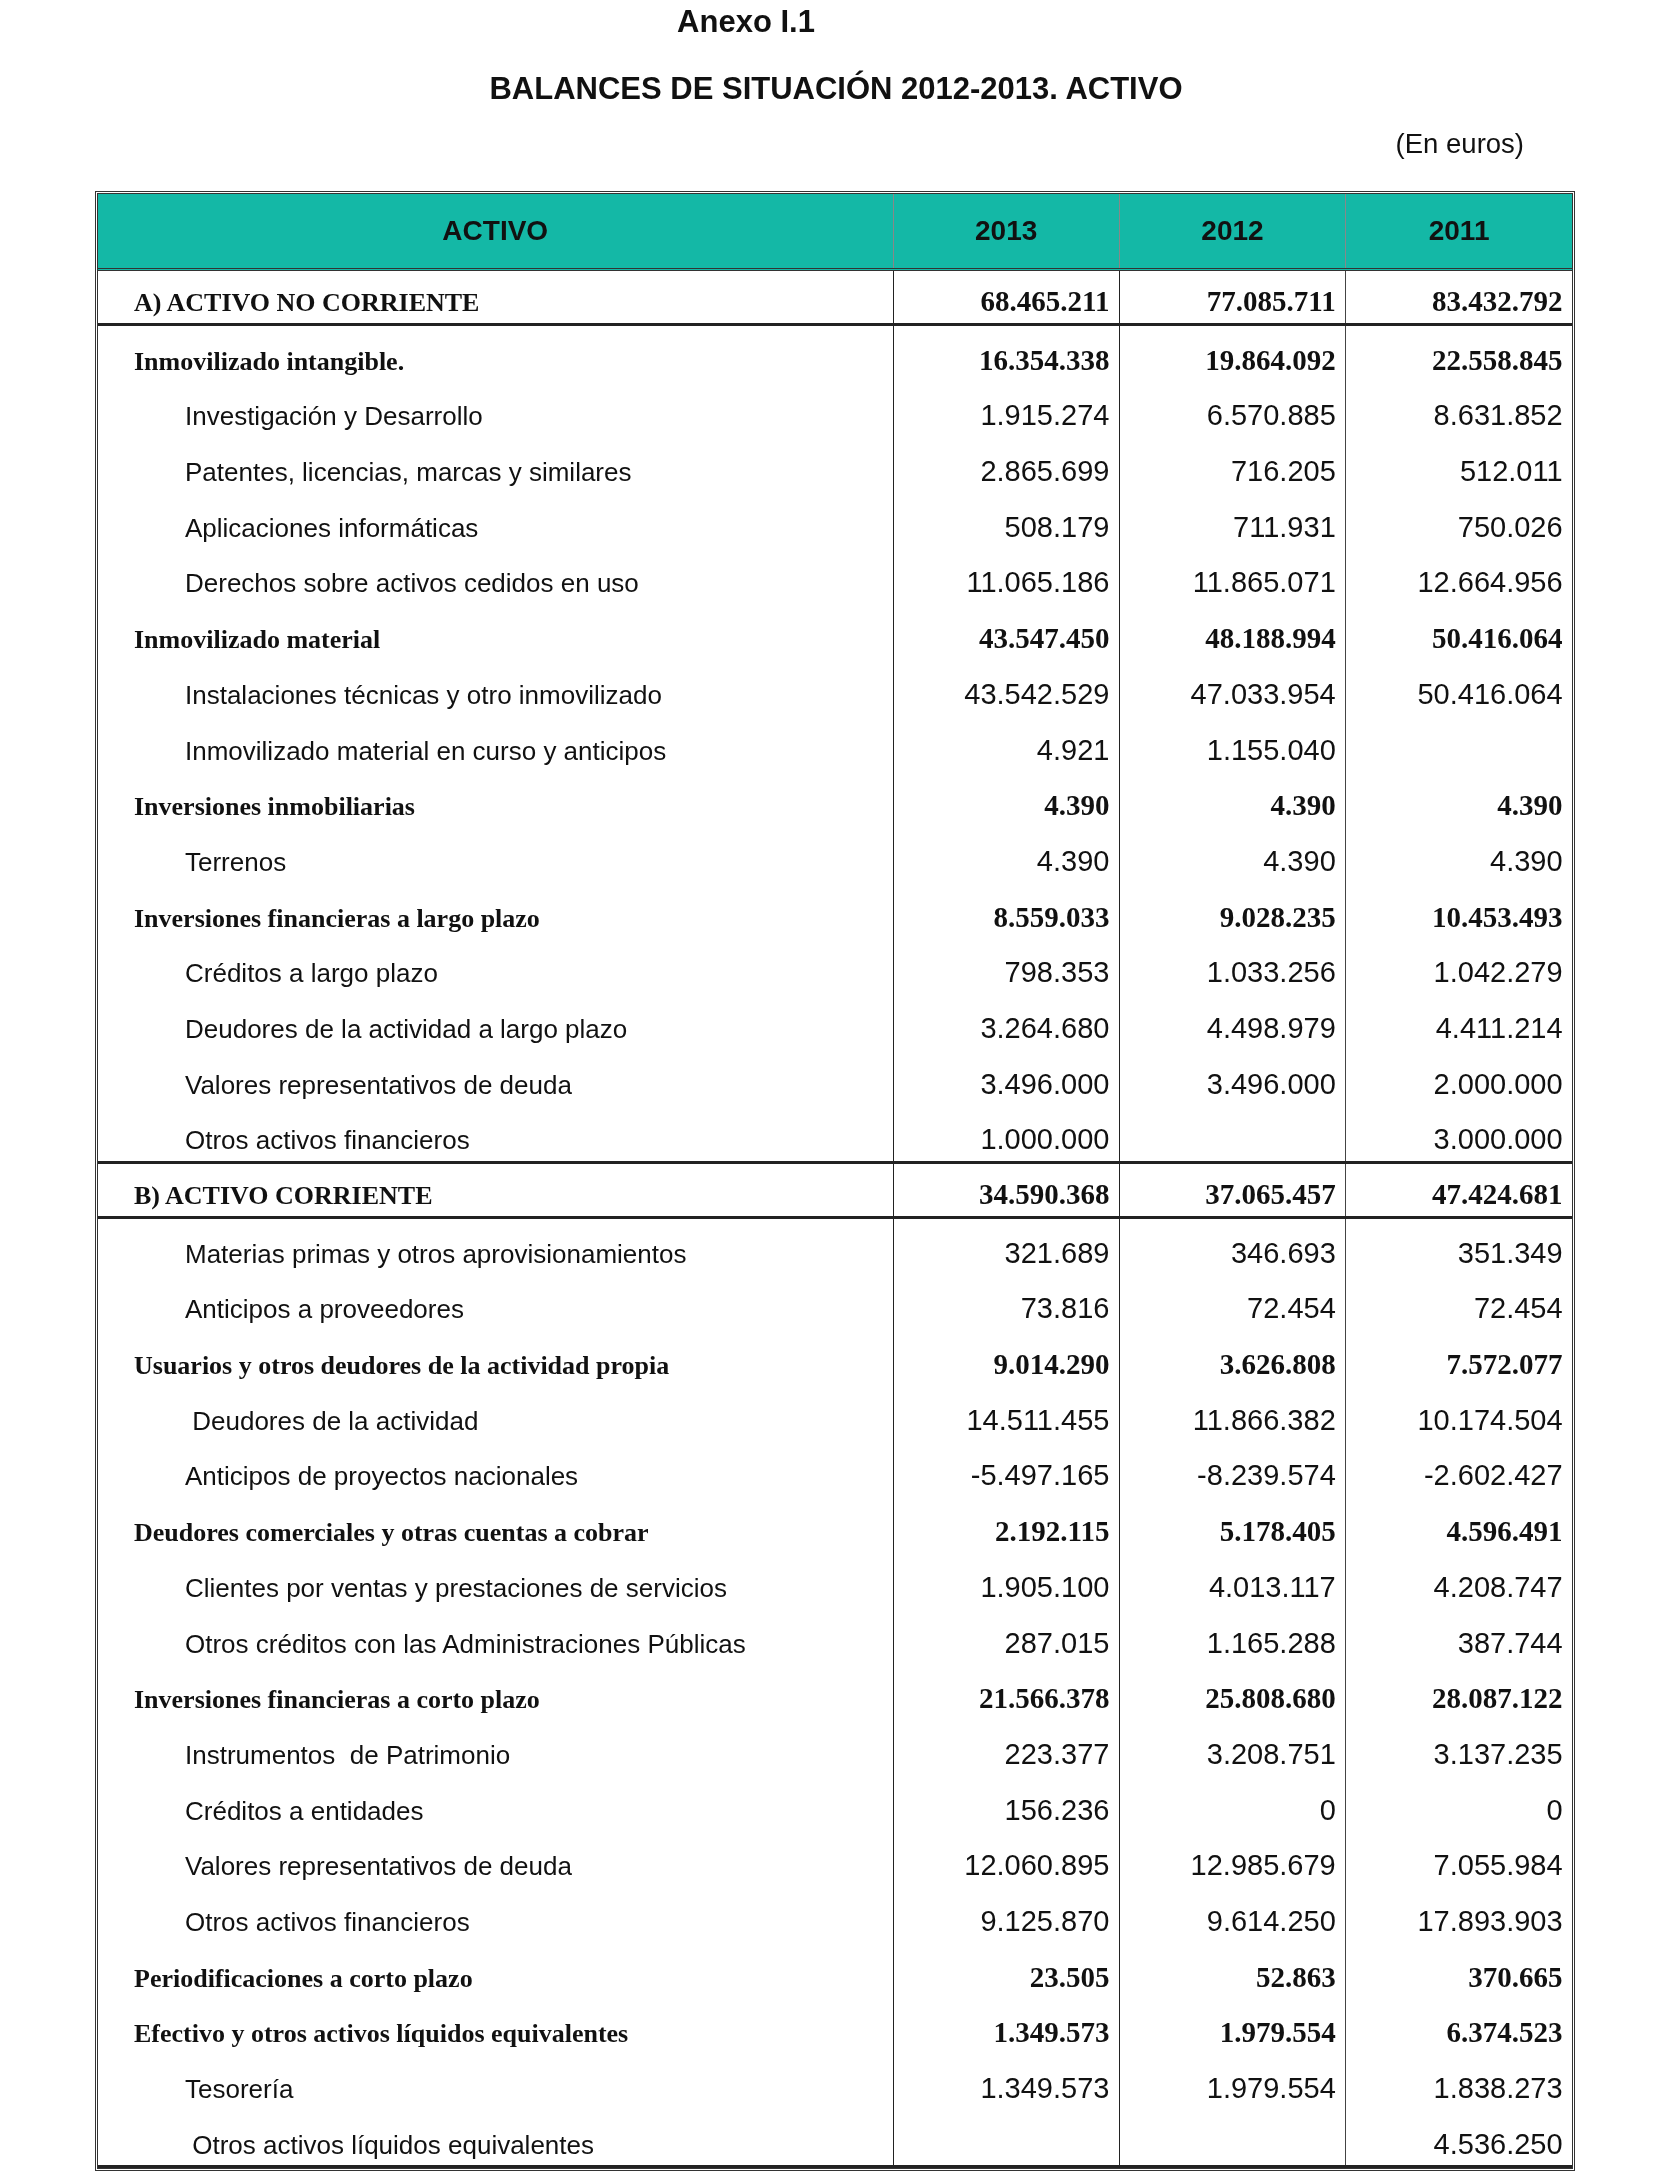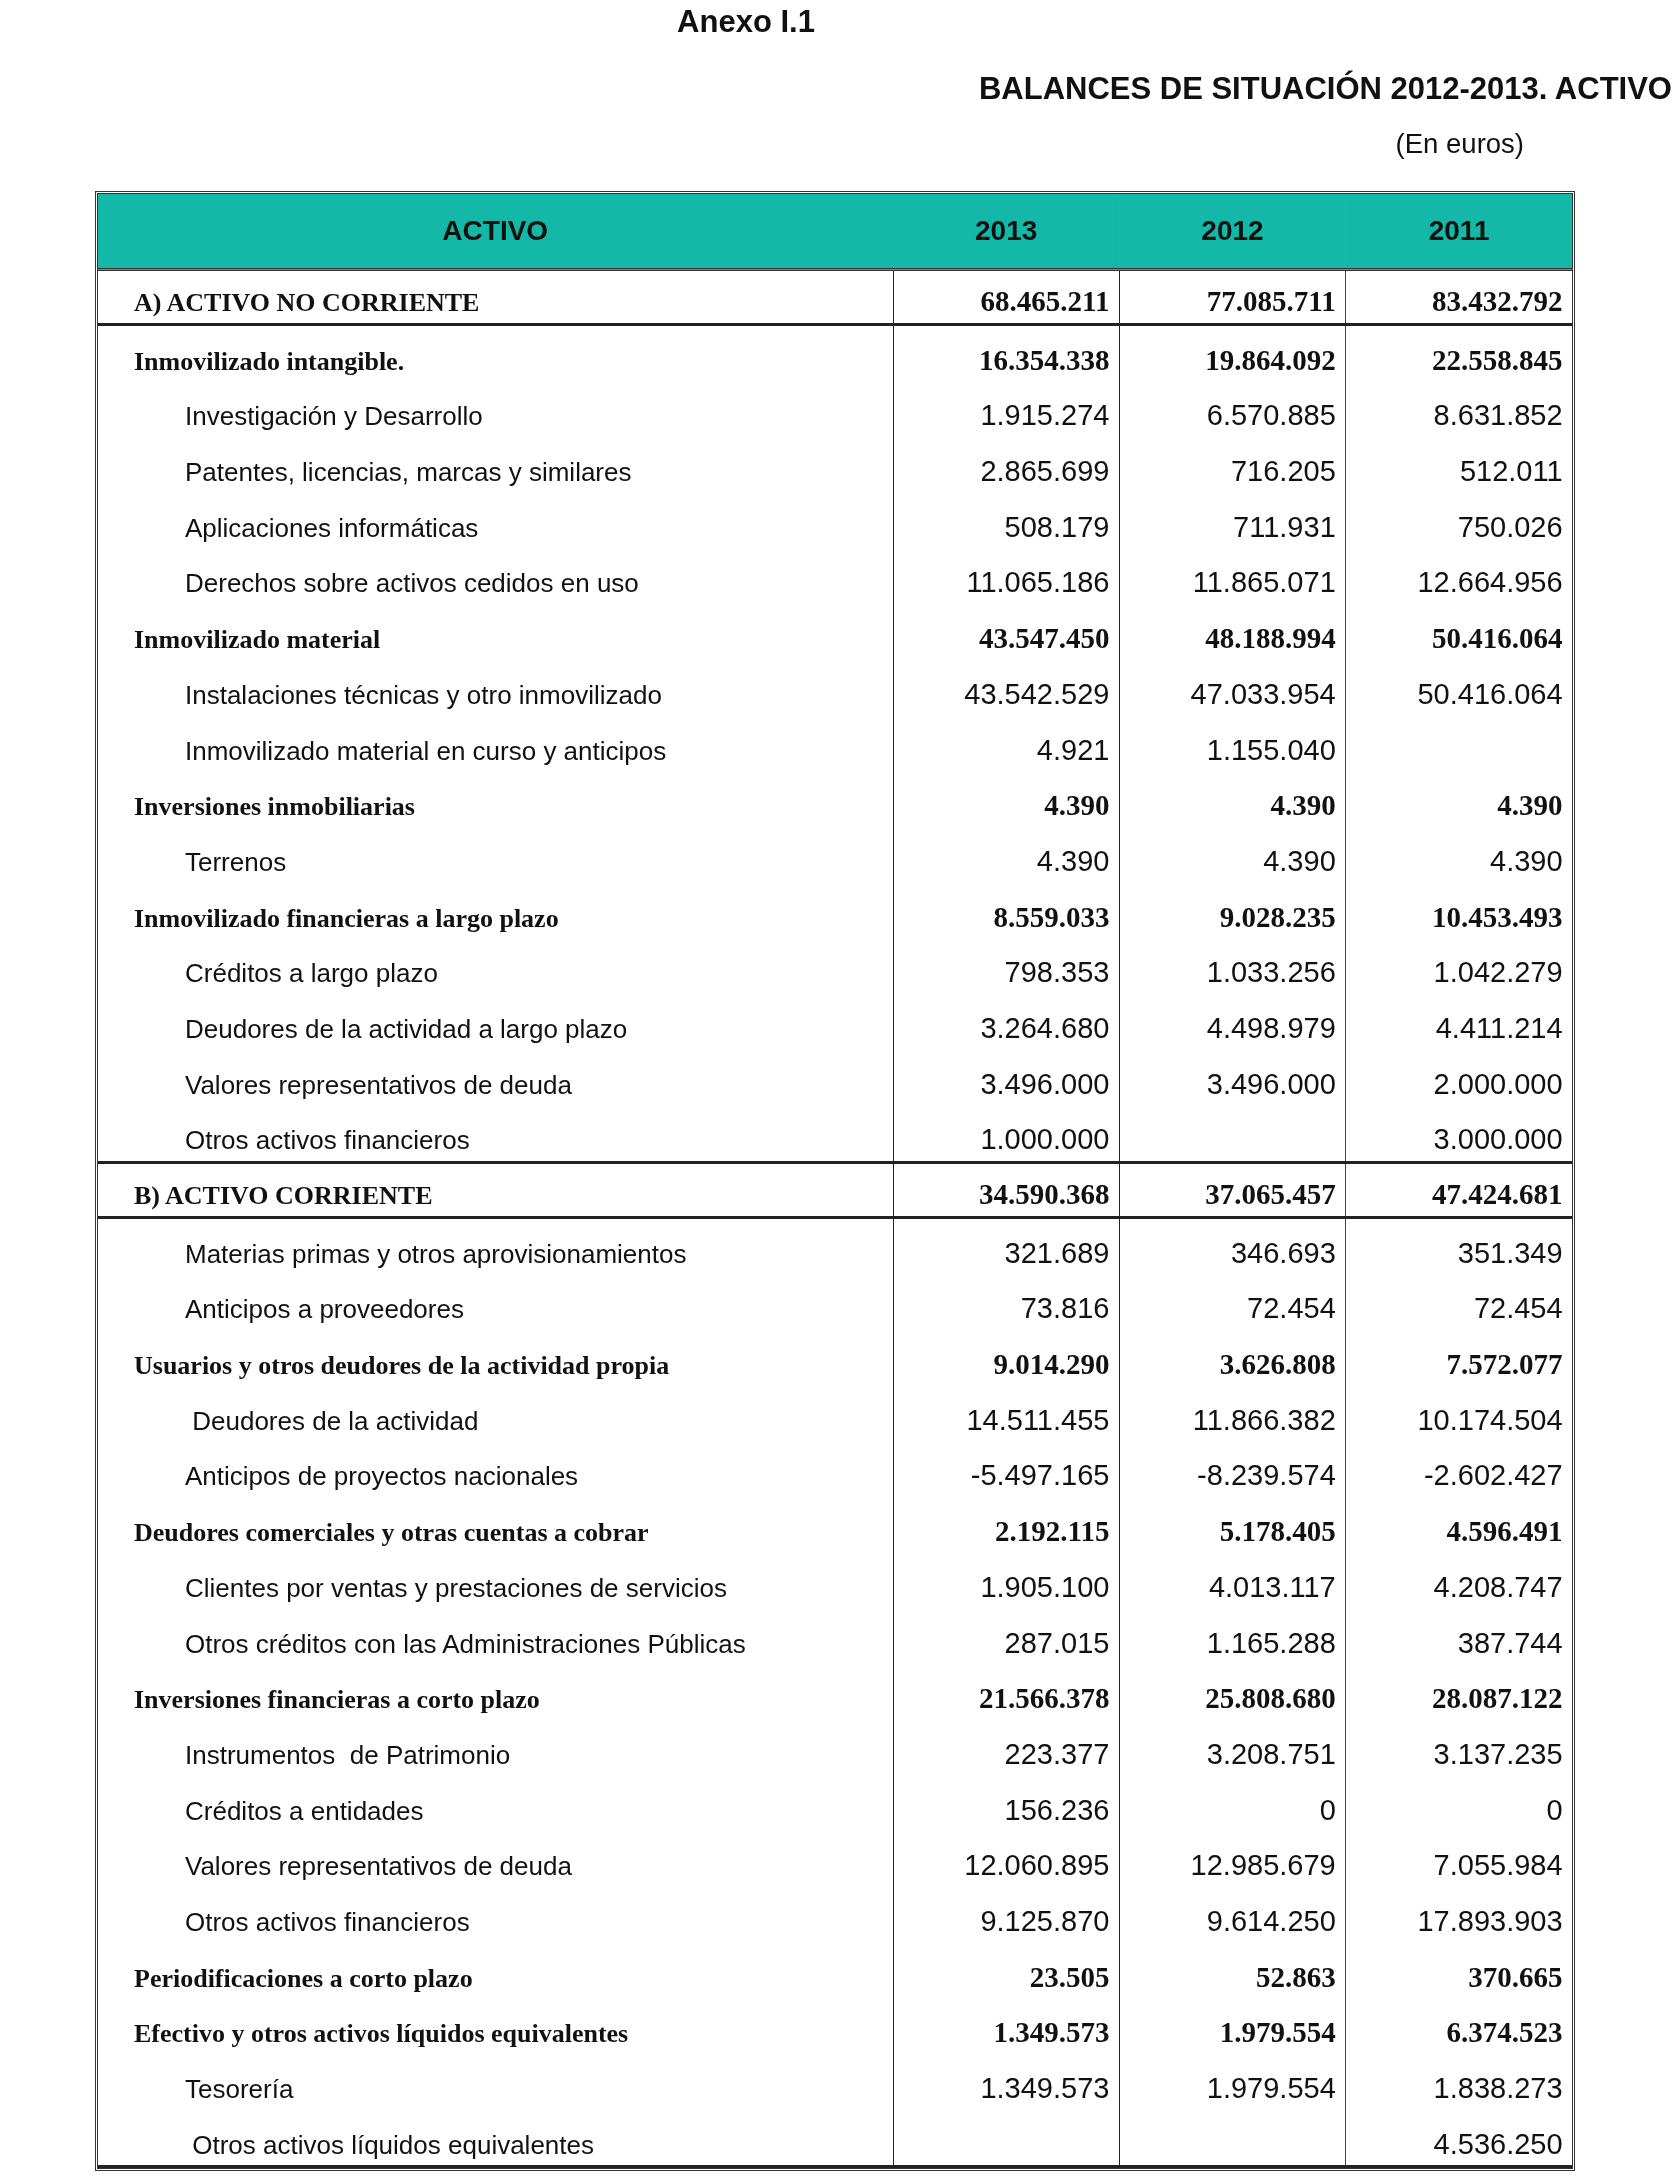--- a/index.html
+++ b/index.html
@@ -5,21 +5,21 @@
   html, body { margin: 0; padding: 0; background: #ffffff; }
   body {
     width: 1672px; height: 2183px; position: relative; overflow: hidden;
     font-family: "Liberation Sans", sans-serif; color: #111;
   }
   .annex-title {
     position: absolute; left: 0; width: 1492px; top: 1.6px; text-align: center;
     font-weight: bold; font-size: 31px; line-height: 39px;
   }
   .main-title {
-    position: absolute; left: 0; width: 1672px; top: 69px; text-align: right;
+    position: absolute; left: 0; width: 1672px; top: 69px; text-align: center;
     font-weight: bold; font-size: 31px; line-height: 39px;
   }
   .units {
     position: absolute; right: 148px; top: 126px;
     font-size: 27.5px; line-height: 35px;
   }
   .table-wrap {
     position: absolute; left: 95px; top: 191px; width: 1480px;
     border: 2.4px double #333; border-width: 3.9px; border-style: double;
     box-sizing: border-box;
@@ -132,21 +132,21 @@
           <td class="num c2">4.390</td>
           <td class="num c3">4.390</td>
         </tr>
         <tr class="">
           <td class="lbl indent" style="white-space: pre;">Terrenos</td>
           <td class="num c1">4.390</td>
           <td class="num c2">4.390</td>
           <td class="num c3">4.390</td>
         </tr>
         <tr class="bold">
-          <td class="lbl" style="white-space: pre;">Inmovilizado financieras a largo plazo</td>
+          <td class="lbl" style="white-space: pre;">Inversiones financieras a largo plazo</td>
           <td class="num c1">8.559.033</td>
           <td class="num c2">9.028.235</td>
           <td class="num c3">10.453.493</td>
         </tr>
         <tr class="">
           <td class="lbl indent" style="white-space: pre;">Créditos a largo plazo</td>
           <td class="num c1">798.353</td>
           <td class="num c2">1.033.256</td>
           <td class="num c3">1.042.279</td>
         </tr>

